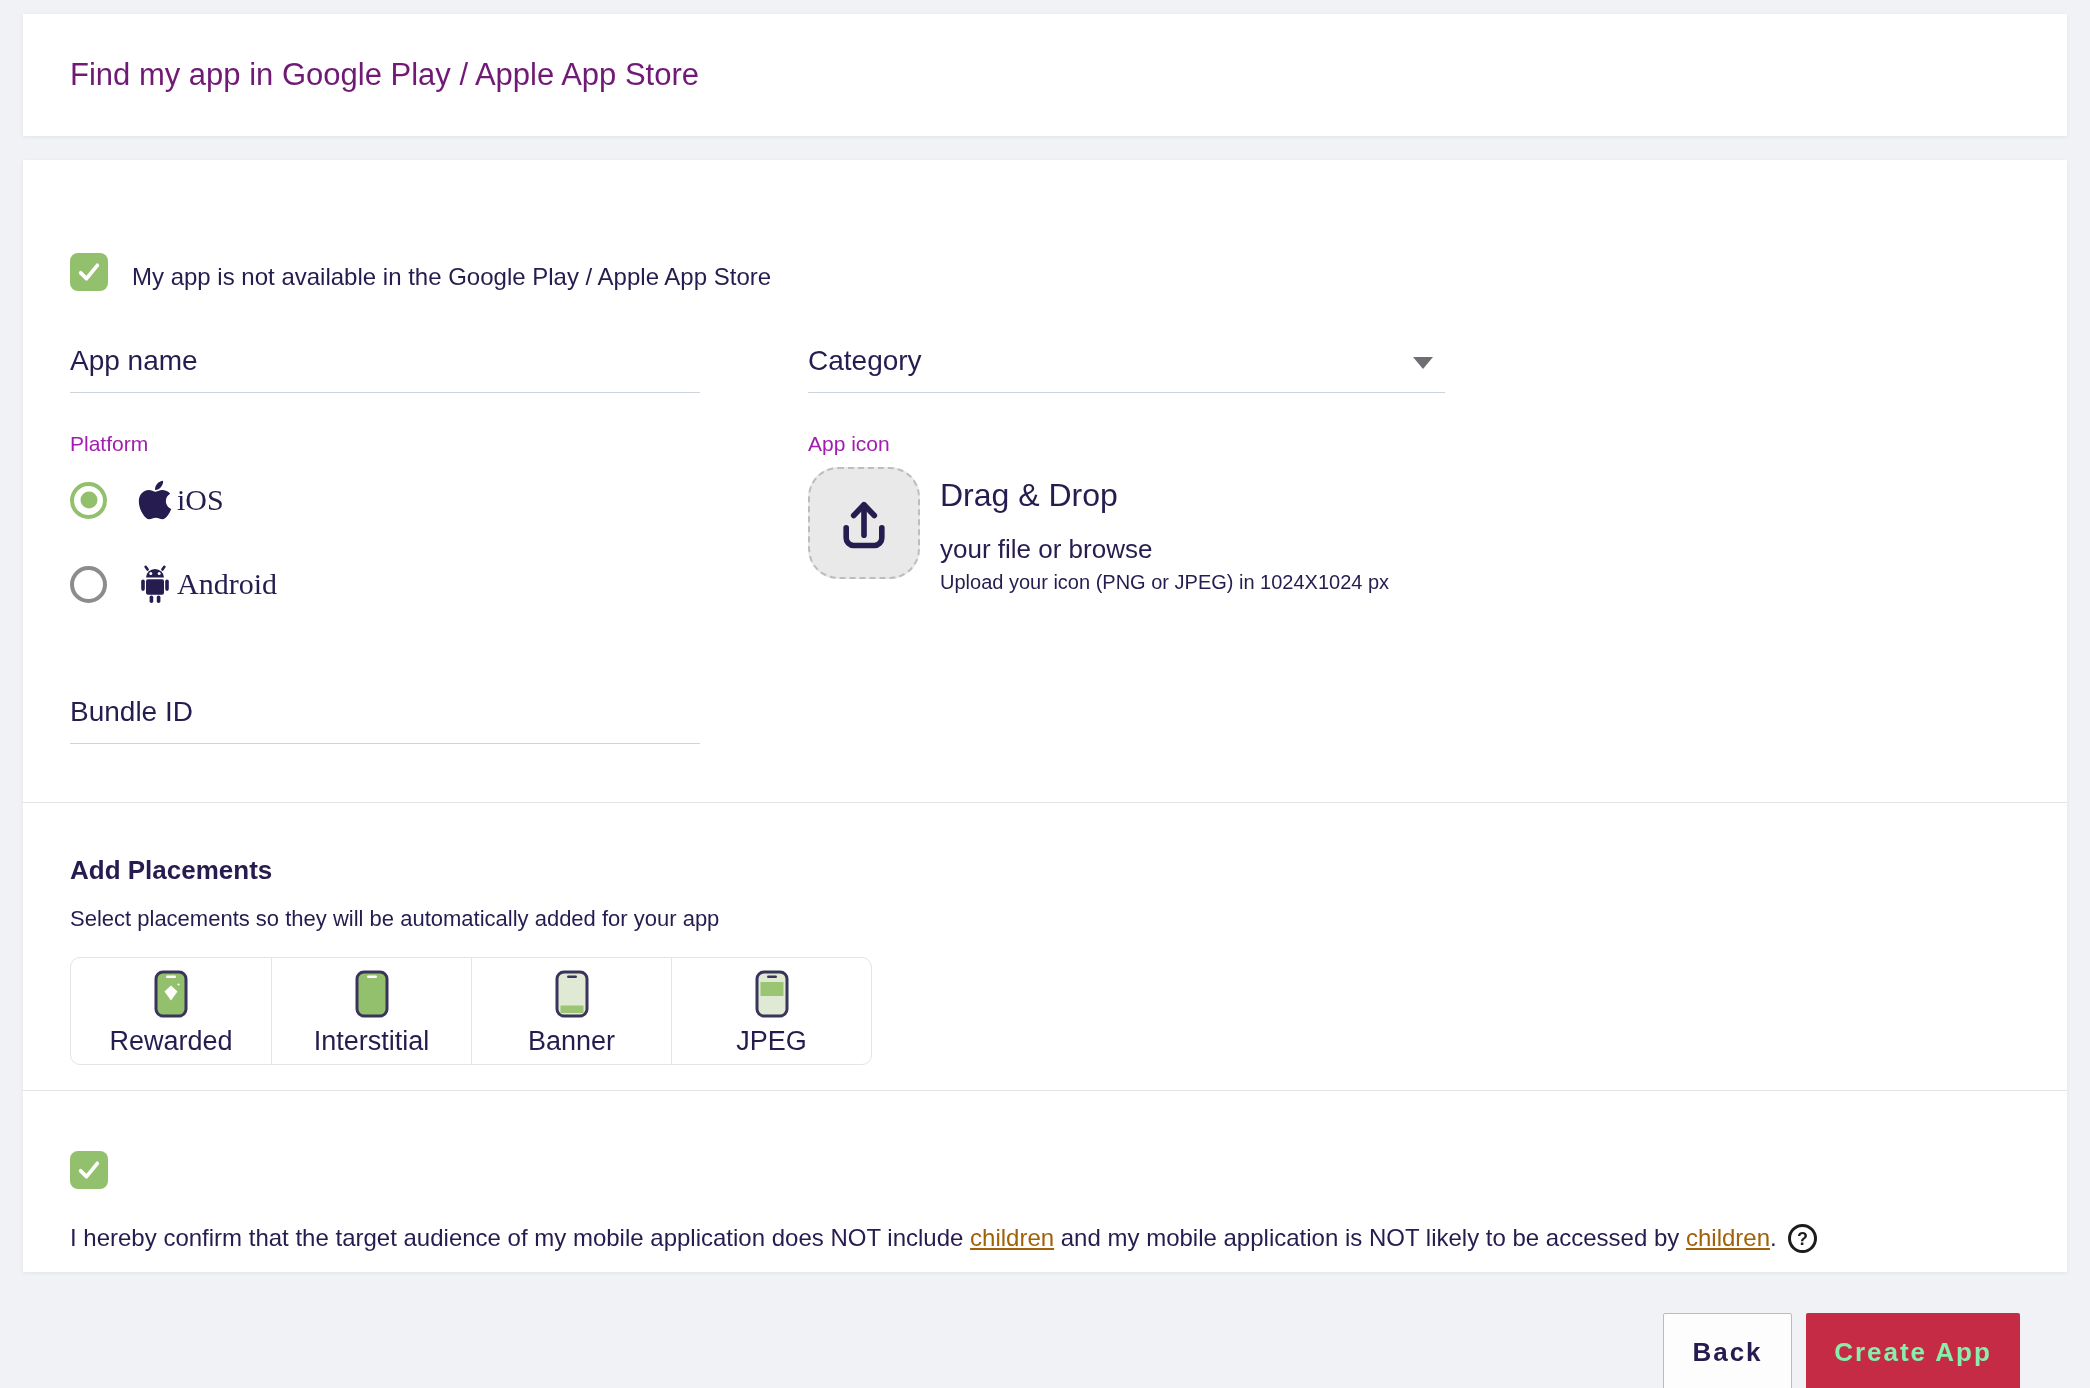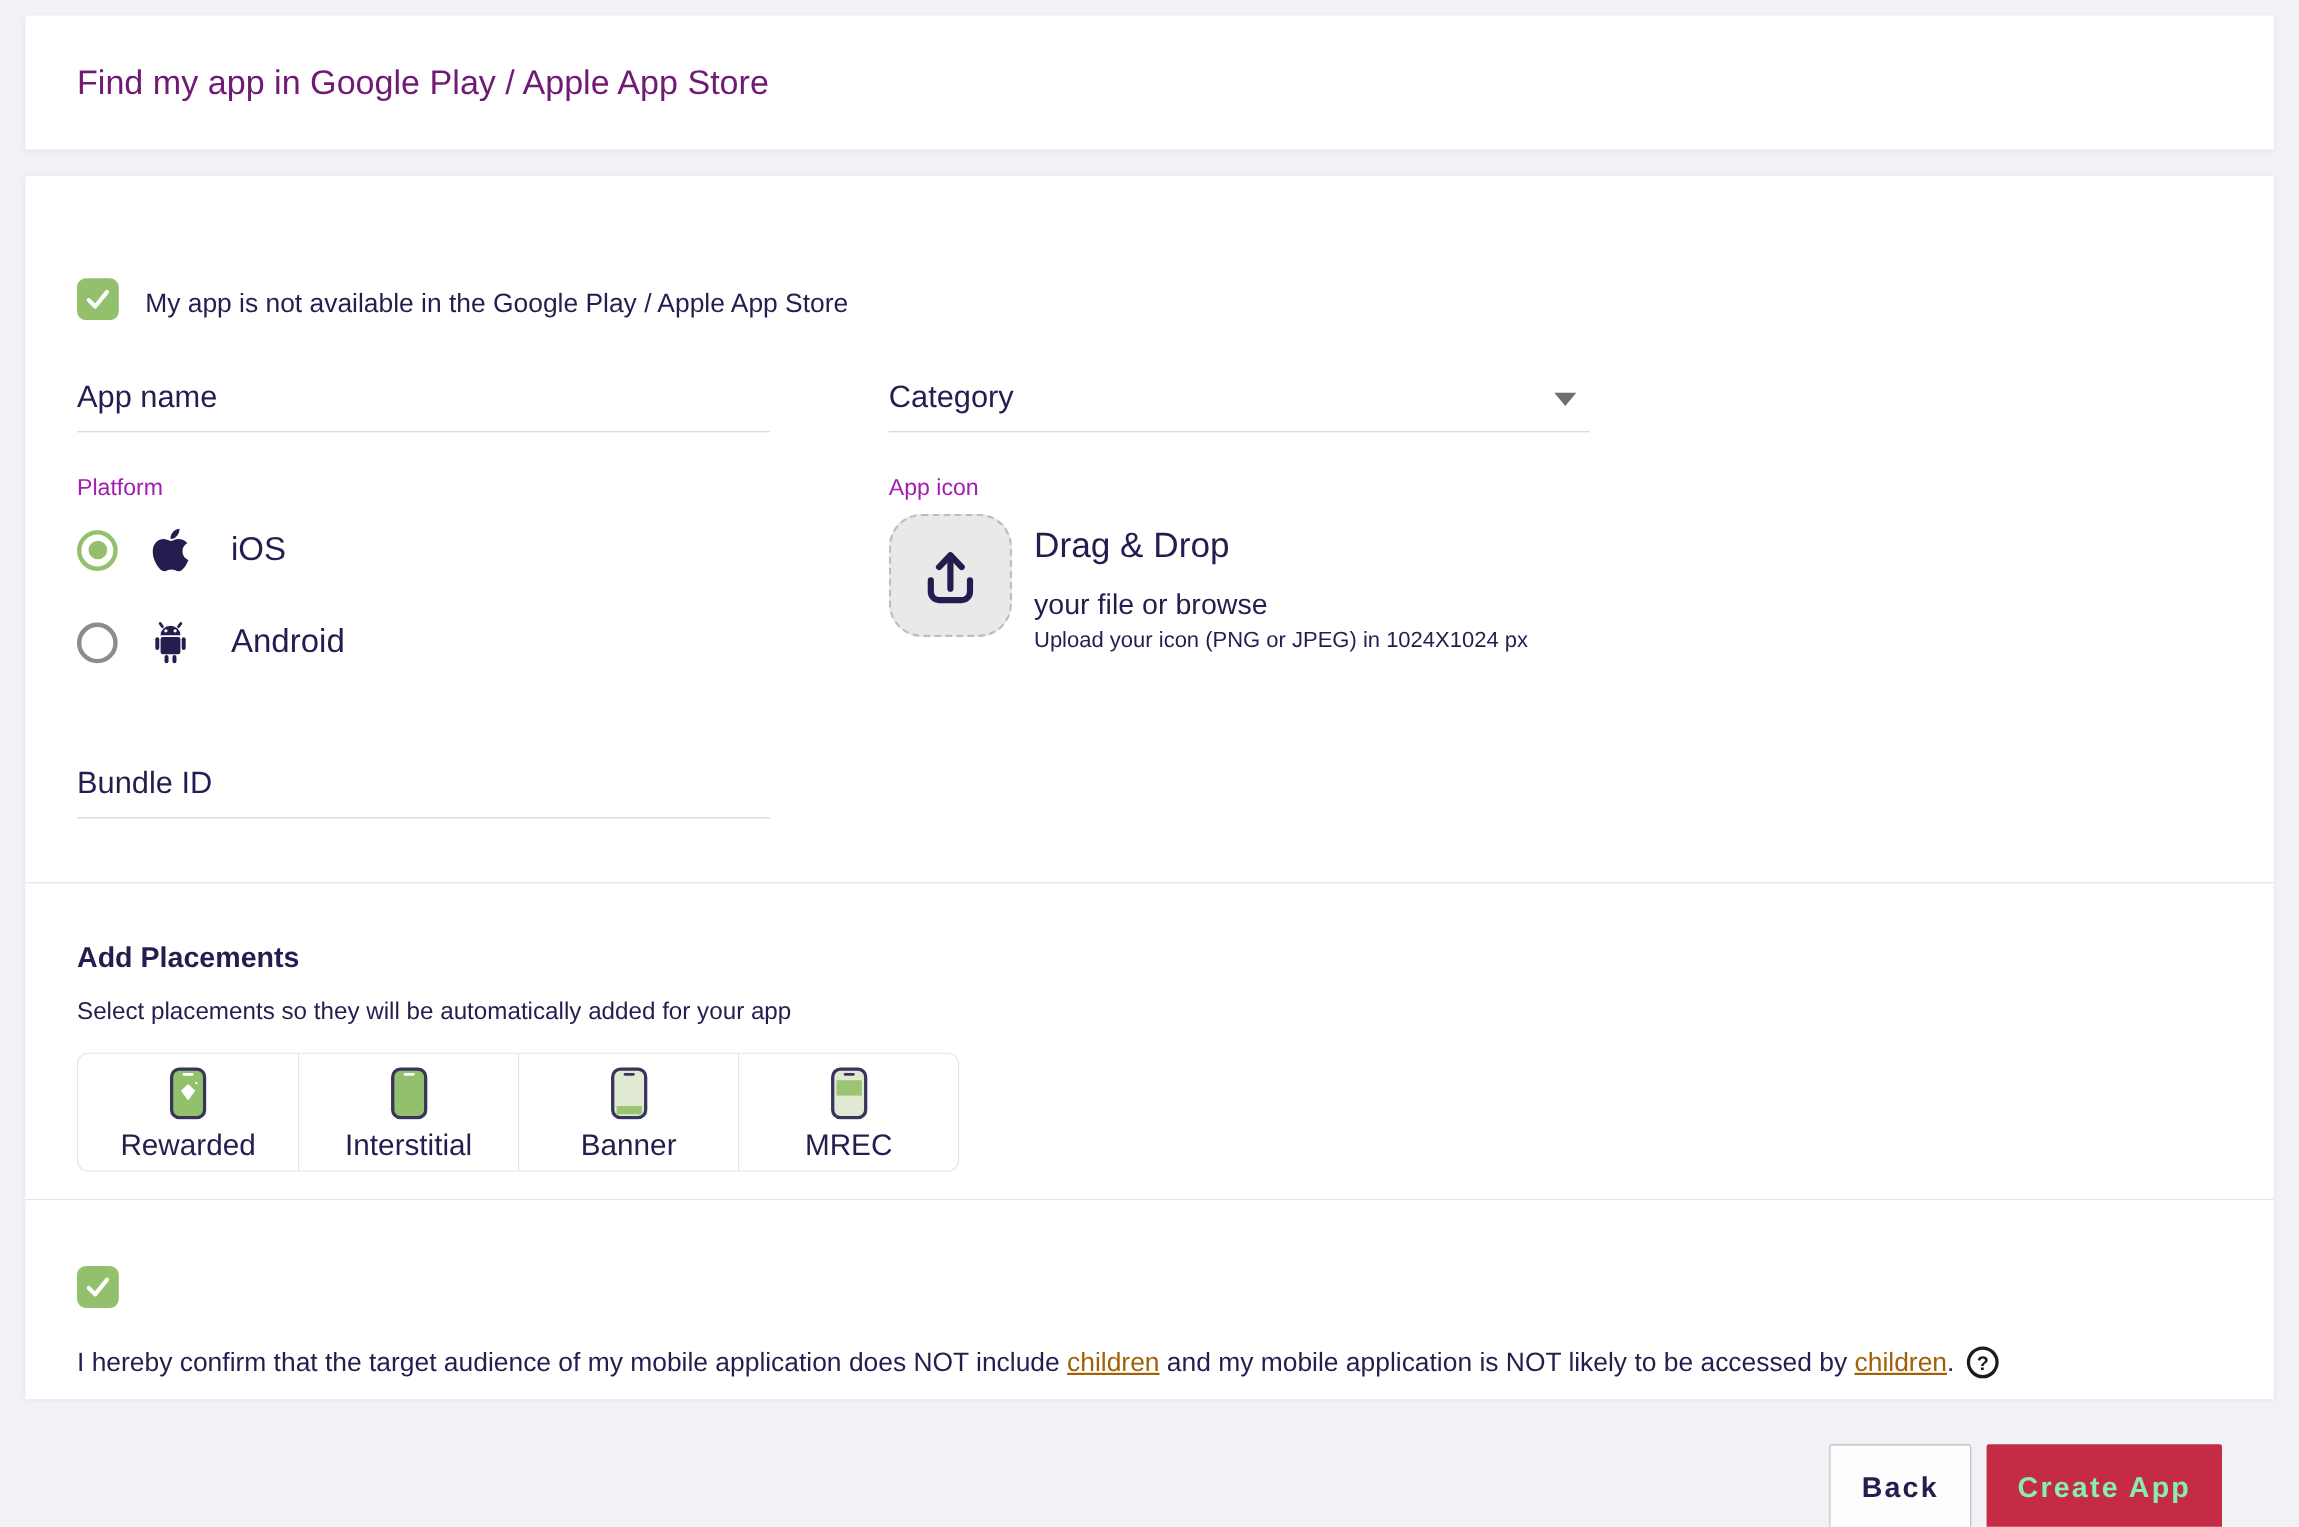--- a/index.html
+++ b/index.html
@@ -64,21 +64,21 @@
     width:37px; height:37px; border-radius:50%;
     border:4px solid #8c8c8c; position:relative; flex:0 0 auto;
   }
   .radio.selected { border-color:#93c06c; }
   .radio.selected::after {
     content:""; position:absolute; left:50%; top:50%;
     width:17px; height:17px; border-radius:50%;
     transform:translate(-50%,-50%); background:#93c06c;
   }
   .platform-icon { margin-left:26px; width:44px; display:flex; justify-content:center; }
-  .radio-label { margin-left:33px; font-size:30px; }
+  .radio-label { font-size:30px;font-family:Liberation Serif, serif; }
 
   .bundle-wrap { margin-top:89px; }
 
   .dropzone-row { display:flex; margin-top:11px; }
   .dropzone {
     width:112px; height:112px; border-radius:30px;
     background:#e9e9ea; border:2px dashed #bdbdbd;
     display:flex; align-items:center; justify-content:center;
     cursor:pointer; flex:0 0 auto;
   }
@@ -256,21 +256,21 @@
         </svg>
         <span class="pl-label">Banner</span>
       </div>
 
       <div class="pl-cell">
         <svg width="34" height="48" viewBox="0 0 34 48">
           <rect x="2" y="2" width="30" height="44" rx="7" fill="#e0e9d3" stroke="#39345b" stroke-width="3"></rect>
           <rect x="12" y="5.5" width="10" height="2.4" rx="1.2" fill="#39345b"></rect>
           <rect x="5.5" y="12" width="23" height="14" fill="#9cc573"></rect>
         </svg>
-        <span class="pl-label">MREC</span>
+        <span class="pl-label">JPEG</span>
       </div>
 
     </div>
   </section>
 
   <section class="sect-confirm">
     <div class="checkbox">
       <svg width="30" height="30" viewBox="0 0 36 36">
         <polyline points="8,19 15,26 28,10" fill="none" stroke="#ffffff" stroke-width="4.5" stroke-linecap="round" stroke-linejoin="round"></polyline>
       </svg>

